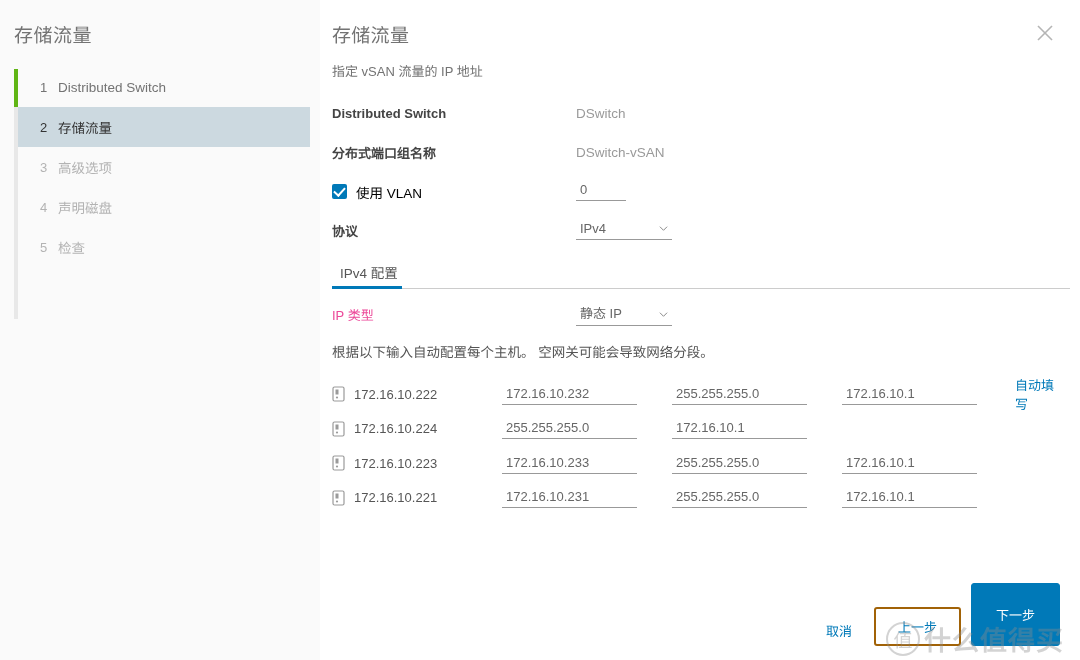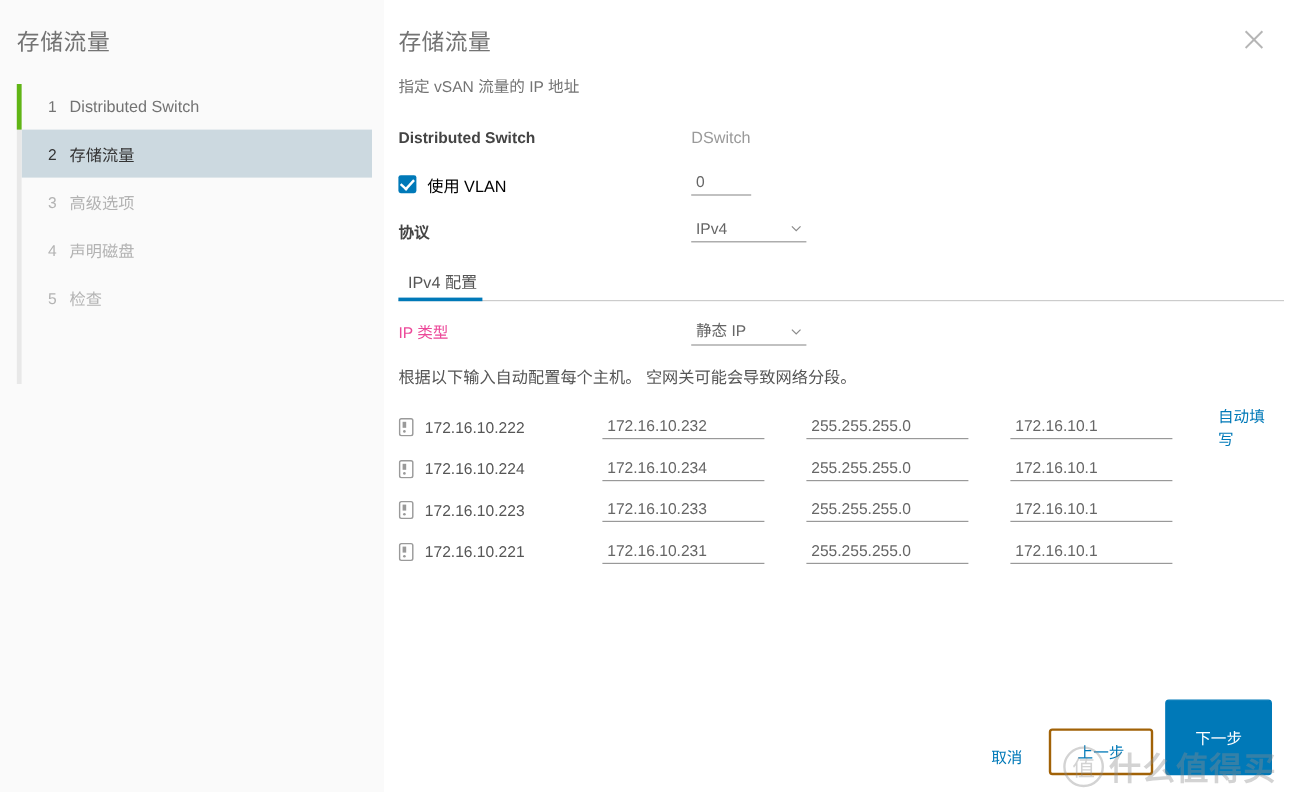--- a/index.html
+++ b/index.html
@@ -237,20 +237,24 @@
     <div class="panel-title">存储流量</div>
     <div class="panel-sub">指定 vSAN 流量的 IP 地址</div>
 
     <div class="form">
 
       <div class="form-row">
         <span class="form-label">Distributed Switch</span>
         <span class="form-value">DSwitch</span>
       </div>
 
+      <div class="form-row">
+        <span class="form-label">分布式端口组名称</span>
+        <span class="form-value">DSwitch-vSAN</span>
+      </div>
 
       <div class="form-row">
         <span class="cb-wrap">
           <span class="checkbox"></span>
           <span class="cb-label">使用 VLAN</span>
         </span>
         <input class="underline-input vlan-input" value="0" style="">
       </div>
 
       <div class="form-row">
@@ -314,23 +318,20 @@
           <span class="host-cell">
             <span class="host-icon">
               <svg width="13" height="16" viewBox="0 0 13 16">
                 <rect x="1" y="1" width="11" height="14" rx="1.5" fill="none" stroke="#9a9a9a" stroke-width="1.2"></rect>
                 <rect x="3.5" y="3.5" width="3" height="5" fill="#9a9a9a"></rect>
                 <circle cx="5" cy="11.5" r="1.1" fill="#9a9a9a"></circle>
               </svg>
             </span>
             <span>172.16.10.224</span>
           </span>
-          <span class="cell-ip">
-            <input class="underline-input ip-input" value="172.16.10.234" style="">
-          </span>
           <span class="cell-mask">
             <input class="underline-input ip-input" value="255.255.255.0" style="">
           </span>
           <span class="cell-gw">
             <input class="underline-input ip-input" value="172.16.10.1" style="">
           </span>
         </div>
 
         <div class="ip-row">
           <span class="host-cell">

